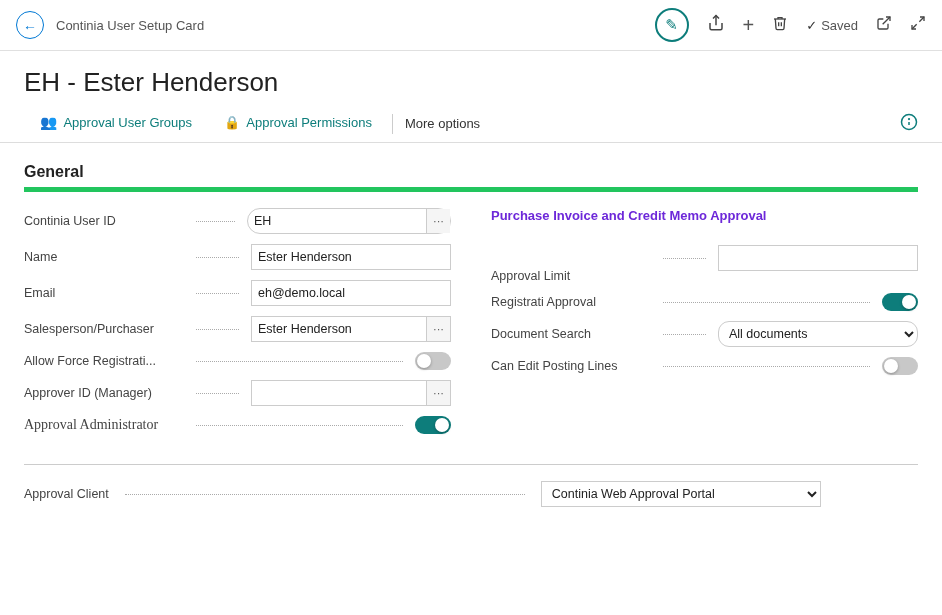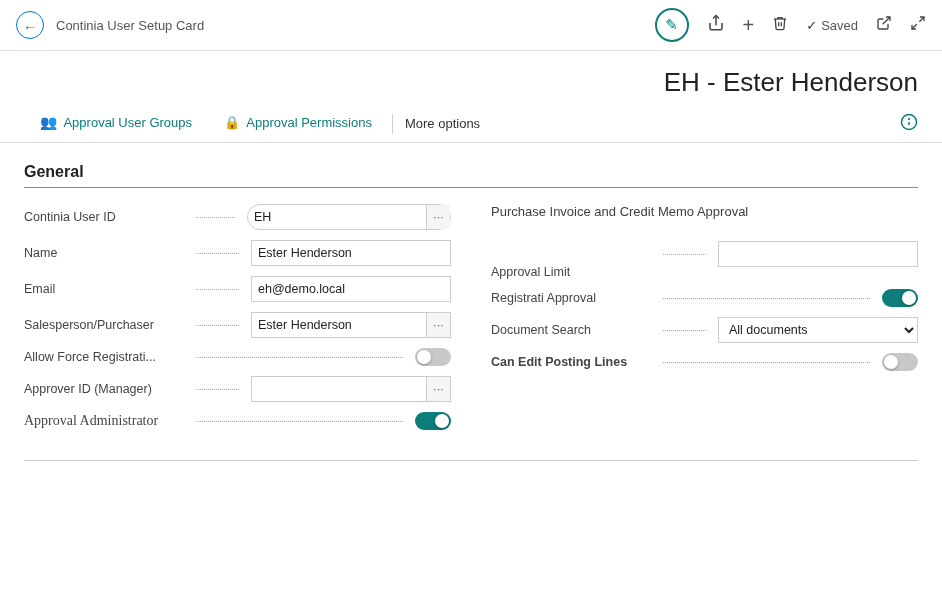--- a/index.html
+++ b/index.html
@@ -18,21 +18,21 @@
     .header-icon-btn {
       cursor: pointer; color: #444; font-size: 16px; background: none; border: none; display: flex; align-items: center; justify-content: center;
     }
     .edit-btn {
       width: 34px; height: 34px; border-radius: 50%; border: 2px solid #0d7d7b; color: #0d7d7b;
       display: flex; align-items: center; justify-content: center; cursor: pointer; font-size: 15px; background: #fff;
     }
     .saved-indicator { display: flex; align-items: center; gap: 4px; color: #555; font-size: 13px; }
 
     
-    .page-title-area { padding: 16px 24px 8px 24px; text-align: right; }
+    .page-title-area { padding: 16px 12px 8px 24px; }
     .page-title { font-size: 26px; font-weight: 300; color: #222; }
 
     
     .tabs-bar {
       display: flex; align-items: center; padding: 0 24px; border-bottom: 1px solid #ddd; gap: 0;
     }
     .tab {
       padding: 8px 16px 10px 16px; cursor: pointer; color: #0d7d7b; font-size: 13px;
       display: flex; align-items: center; gap: 6px; border-bottom: 2px solid transparent;
       white-space: nowrap;
@@ -40,21 +40,21 @@
     .tab-separator { width: 1px; height: 20px; background: #ccc; margin: 0 4px; }
     .tab-more { padding: 8px 16px 10px 8px; color: #333; font-size: 13px; cursor: pointer; }
     .tab-info { margin-left: auto; color: #0d7d7b; font-size: 16px; cursor: pointer; }
 
     
     .content { padding: 20px 24px; }
 
     
     .section-heading {
       font-size: 16px; font-weight: 600; color: #222; padding-bottom: 6px;
-      border-bottom: 1px solid #22c55e; margin-bottom: 16px;
+      border-bottom: 5px solid #22c55e; margin-bottom: 16px;
     }
 
     
     .form-grid { display: grid; grid-template-columns: 1fr 1fr; gap: 0 40px; }
     .form-left { }
     .form-right { }
 
     .form-row {
       display: flex; align-items: center; margin-bottom: 10px; gap: 8px;
     }
@@ -90,21 +90,21 @@
     .toggle-on .toggle-knob { left: 20px; }
 
     
     .form-select {
       border: 1px solid #ccc; padding: 3px 6px; font-size: 12.5px; color: #222;
       height: 26px; outline: none; background: #fff; cursor: pointer;
       appearance: auto;
     }
 
     
-    .right-section-title { font-size: 13px; font-weight: 400; color: #404040; margin-bottom: 10px; }
+    .right-section-title { font-size: 13px; font-weight: 700; color: #6d28d9; margin-bottom: 10px; }
 
     .section-divider { border: none; border-top: 1px solid #ccc; margin: 20px 0 16px 0; }
 
     
     .web-approval-row { display: flex; align-items: center; margin-bottom: 10px; gap: 8px; }
     .web-approval-label { font-size: 12.5px; color: #444; white-space: nowrap; }
     .web-approval-dots { flex: 1; border-bottom: 1px dotted #aaa; height: 1px; margin: 0 8px; max-width: 400px; }
   </style>
 </head>
 <body>
@@ -270,33 +270,40 @@
         <span class="form-label-text" style="min-width:160px; font-size:12.5px; color:#444;">Registrati Approval</span>
         <div style="flex:1; border-bottom:1px dotted #aaa; height:1px; margin:0 4px;"></div>
         <div class="toggle toggle-on">
           <div class="toggle-knob"></div>
         </div>
       </div>
 
       <div class="form-row">
         <span class="form-label-text" style="min-width:160px; font-size:12.5px; color:#444;">Document Search</span>
         <div style="flex:1; border-bottom:1px dotted #aaa; height:1px; margin:0 4px;"></div>
-        <select class="form-select" style="width:200px;">
+        <select class="form-select" style="width:200px;border-radius:11px;">
           <option>All documents</option>
           <option>Own documents</option>
         </select>
       </div>
 
       <div class="form-row">
-        <span class="form-label-text" style="min-width:160px; font-size:12.5px; color:#444;font-weight:bold;">Can Edit Posting Lines</span>
+        <span class="form-label-text" style="min-width:160px; font-size:12.5px; color:#444;">Can Edit Posting Lines</span>
         <div style="flex:1; border-bottom:1px dotted #aaa; height:1px; margin:0 4px;"></div>
         <div class="toggle toggle-off">
           <div class="toggle-knob"></div>
         </div>
       </div>
 
     </div>
   </div>
 
   <hr class="section-divider">
 
+  <div class="web-approval-row">
+    <span class="web-approval-label">Approval Client</span>
+    <div class="web-approval-dots"></div>
+    <select class="form-select" style="width:280px; height:26px;">
+      <option>Continia Web Approval Portal</option>
+    </select>
+  </div>
 
 </div>
 
 </body></html>

